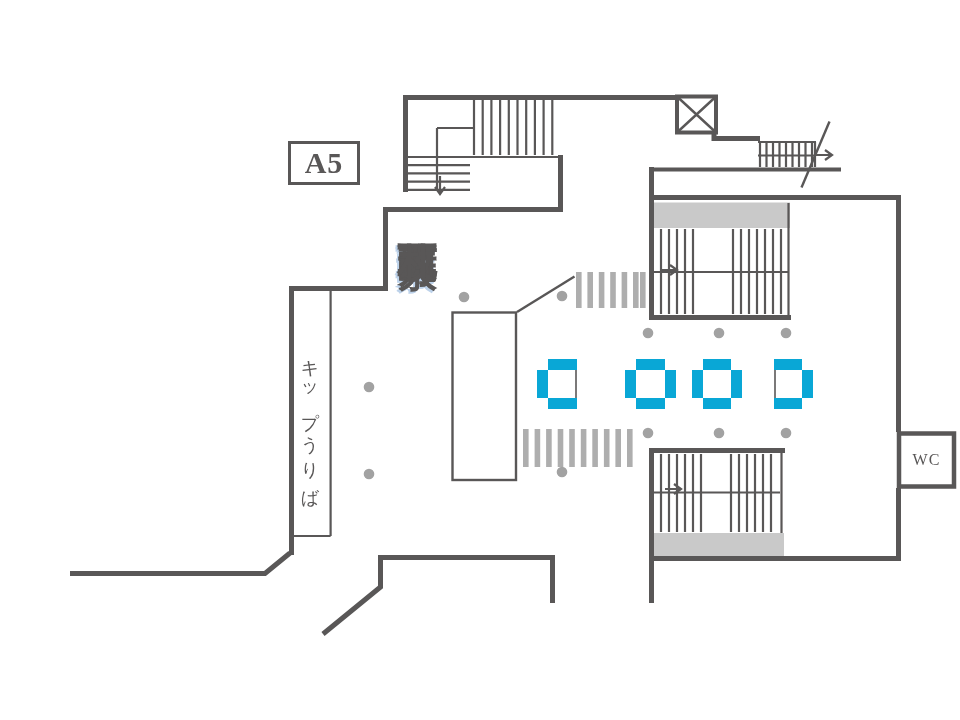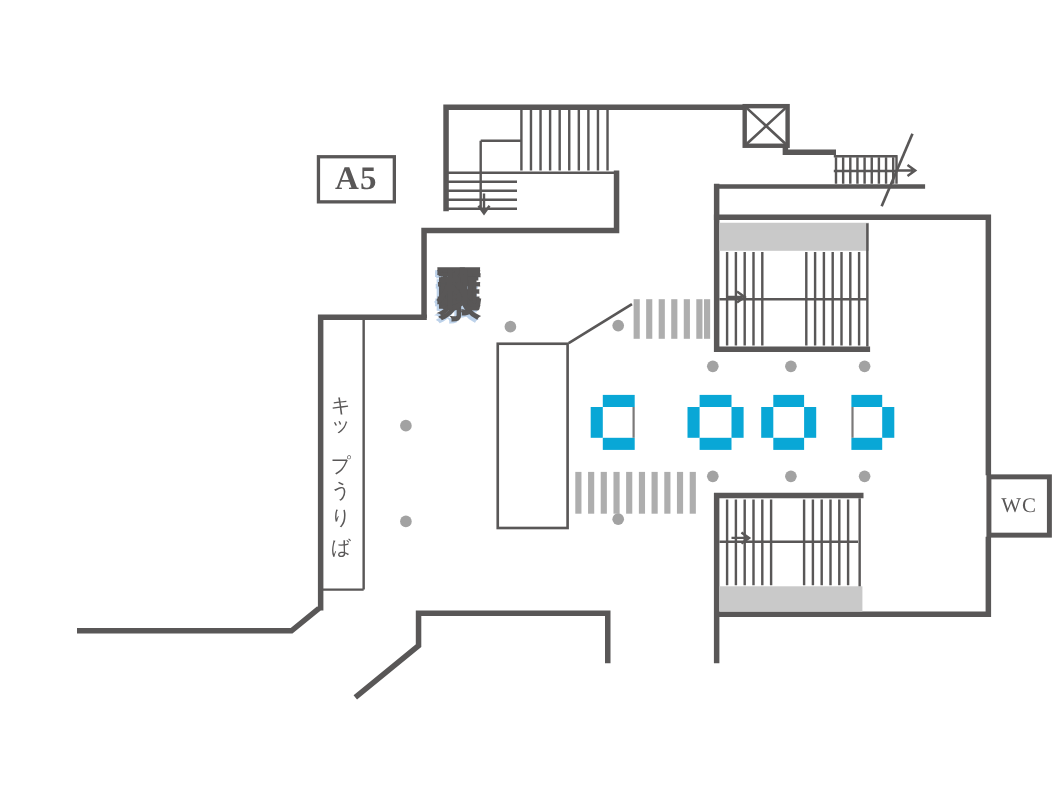--- a/index.html
+++ b/index.html
@@ -28,21 +28,21 @@
   .gate-name{position:absolute;left:364px;top:219px;height:400px;
     writing-mode:vertical-rl;text-orientation:upright;
     color:var(--wall);font-size:40px;line-height:1;letter-spacing:-1px;font-weight:600;
     text-shadow:-2px 2px 0 var(--shadow-blue);white-space:nowrap;}
   .ticket-office{position:absolute;left:268px;top:347px;height:145px;
     writing-mode:vertical-rl;text-orientation:upright;
     color:var(--wall);font-size:18px;line-height:1;letter-spacing:5px;font-weight:500;
     white-space:nowrap;}
   .wc-label{position:absolute;left:866px;top:433px;width:55px;height:53px;
     display:flex;align-items:center;justify-content:center;
-    color:var(--wall);font-size:19px;font-weight:500;letter-spacing:1px;}
+    color:var(--wall);font-size:16px;font-weight:500;letter-spacing:1px;}
 </style>
 </head>
 <body>
 
 <div class="stage">
 
   <svg class="plan" width="960" height="720" viewBox="0 0 960 720">
 
     <g>
 

